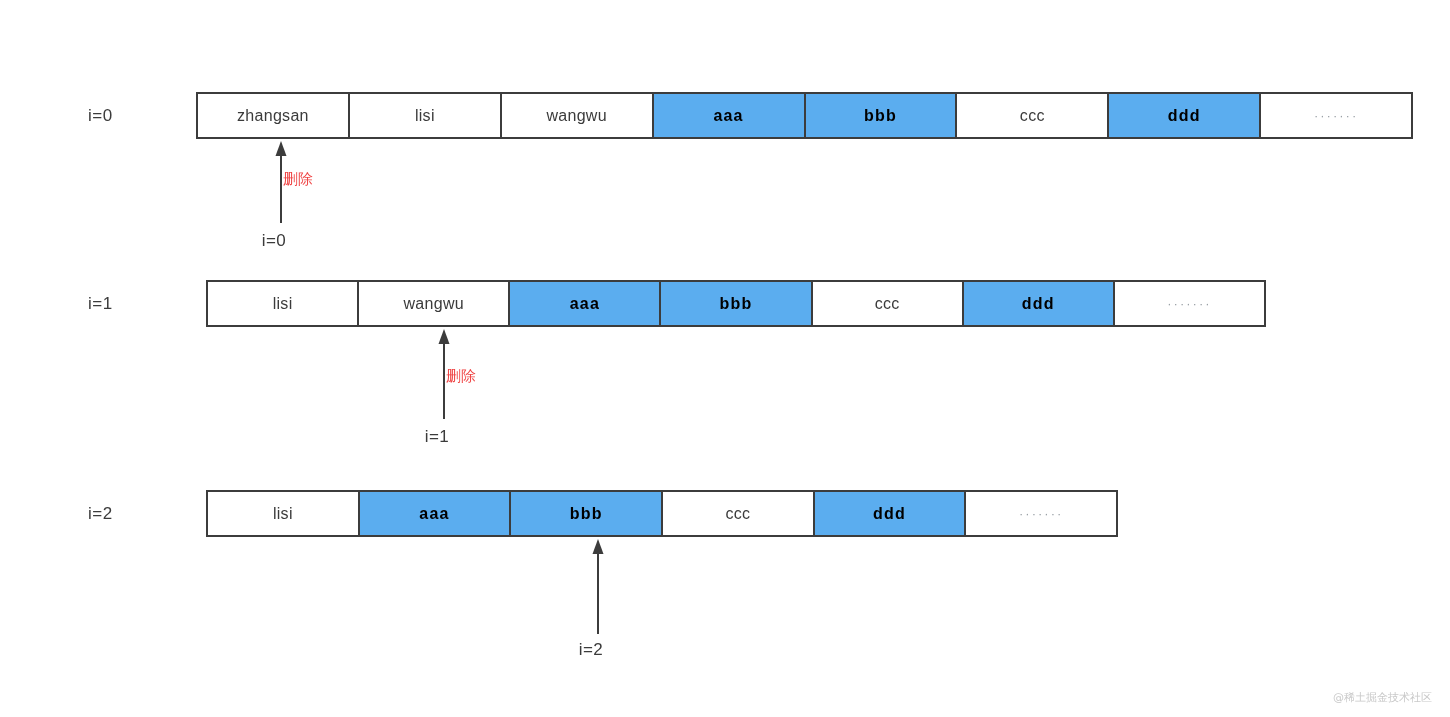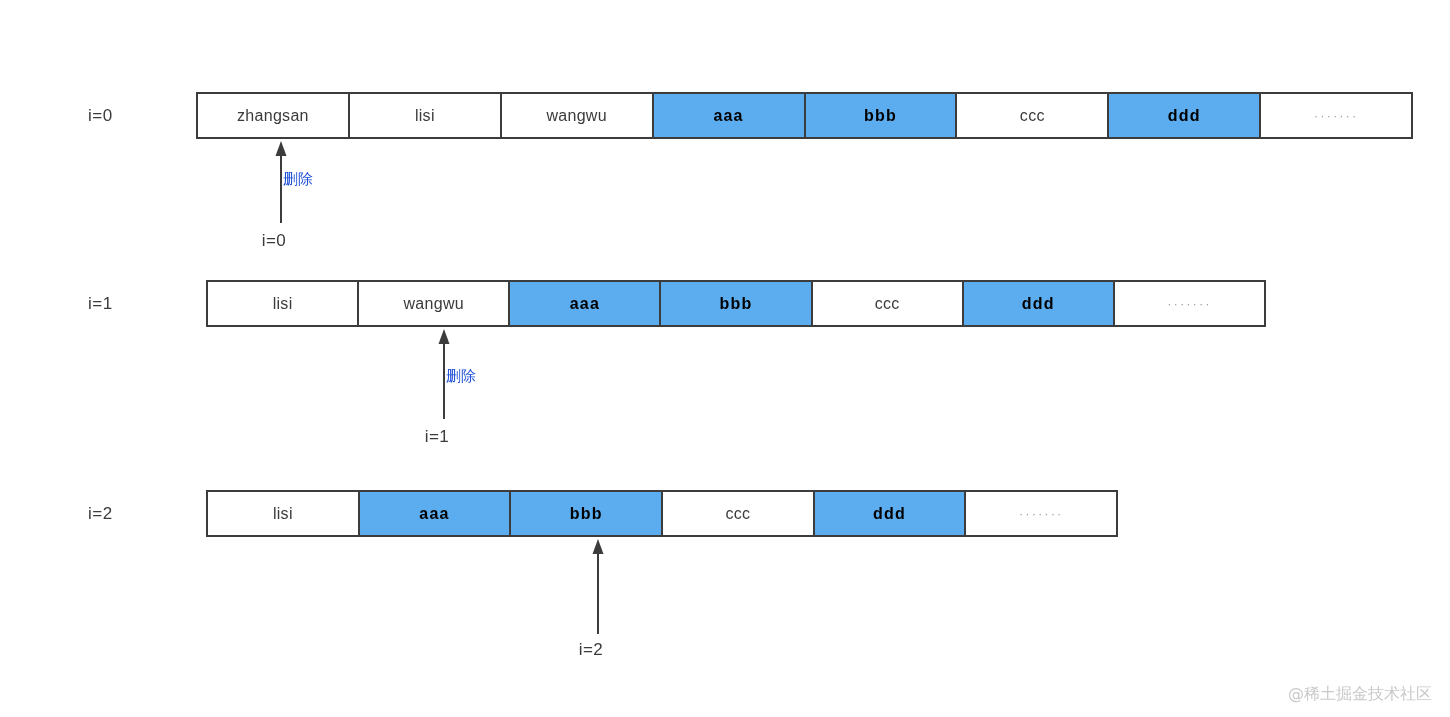--- a/index.html
+++ b/index.html
@@ -70,39 +70,39 @@
   .pointer {
     position: absolute;
   }
   .pointer svg {
     display: block;
     overflow: visible;
   }
   .pointer-note {
     position: absolute;
     font-size: 15px;
-    color: #1d4ed8;
+    color: #ef4444;
     white-space: nowrap;
     font-family: "DejaVu Sans", "Liberation Sans", sans-serif;
   }
   .pointer-caption {
     position: absolute;
     font-size: 17px;
     color: #3b3b3b;
     white-space: nowrap;
     transform: translateX(-50%);
     letter-spacing: 0.5px;
   }
 
   
   .watermark {
     position: absolute;
     right: 18px;
     bottom: 12px;
-    font-size: 16px;
+    font-size: 11px;
     color: #c9c9c9;
     font-family: "DejaVu Sans", "Liberation Sans", sans-serif;
     white-space: nowrap;
     user-select: none;
     margin-top: 20px;
   }
 </style>
 </head>
 <body>
 

